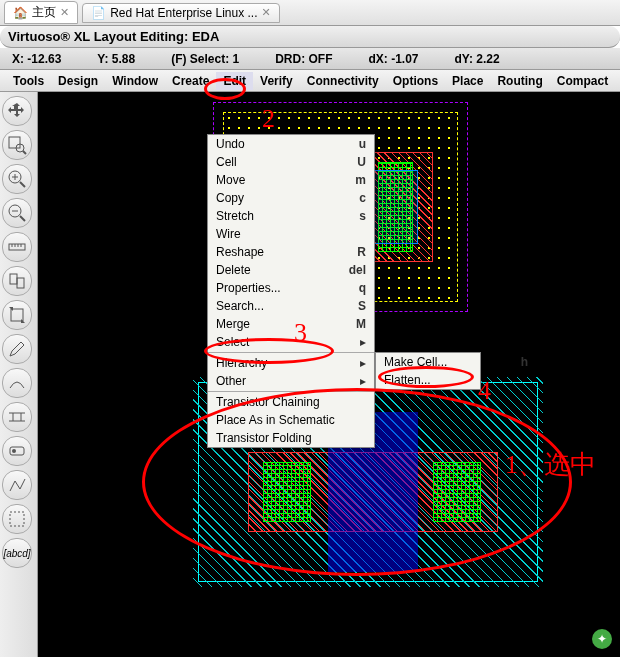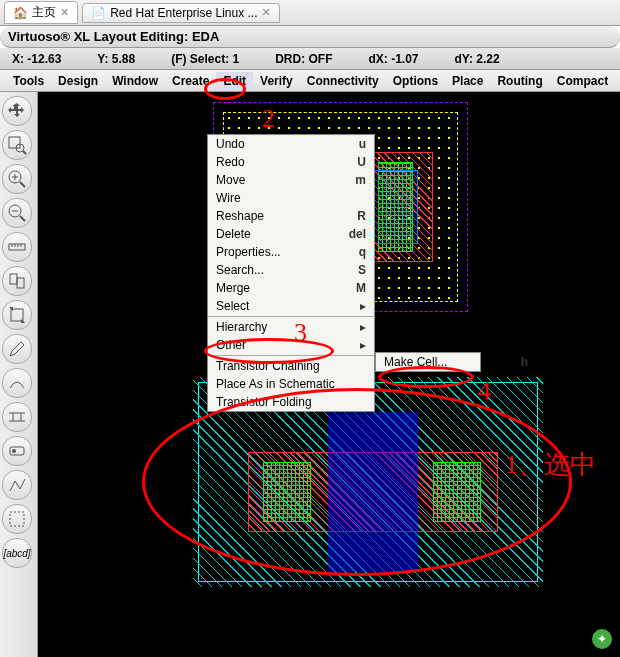--- a/index.html
+++ b/index.html
@@ -197,28 +197,36 @@
     </div>
   </div>
 </div>
 
 <div class="dropdown" id="edit-dropdown" style="left:207px; top:92px; width:168px;margin-top:42px;">
     <div class="dropdown-row">
       <span class="dropdown-label">Undo</span>
       <span class="dropdown-shortcut">u</span>
     </div>
     <div class="dropdown-row">
-      <span class="dropdown-label">Redo</span>
+      <span class="dropdown-label">Cell</span>
       <span class="dropdown-shortcut">U</span>
     </div>
     <div class="dropdown-row">
       <span class="dropdown-label">Move</span>
       <span class="dropdown-shortcut">m</span>
     </div>
     <div class="dropdown-row">
+      <span class="dropdown-label">Copy</span>
+      <span class="dropdown-shortcut">c</span>
+    </div>
+    <div class="dropdown-row">
+      <span class="dropdown-label">Stretch</span>
+      <span class="dropdown-shortcut">s</span>
+    </div>
+    <div class="dropdown-row">
       <span class="dropdown-label">Wire</span>
       <span class="dropdown-shortcut"></span>
     </div>
     <div class="dropdown-row">
       <span class="dropdown-label">Reshape</span>
       <span class="dropdown-shortcut">R</span>
     </div>
     <div class="dropdown-row">
       <span class="dropdown-label">Delete</span>
       <span class="dropdown-shortcut">del</span>
@@ -260,20 +268,24 @@
     <div class="dropdown-row">
       <span class="dropdown-label">Transistor Folding</span>
       <span class="dropdown-shortcut"></span>
     </div>
   </div>
 
 <div class="dropdown" id="hier-sub" style="left:375px; top:352px; width:106px;">
     <div class="dropdown-row">
       <span class="dropdown-label">Make Cell...</span>
       <span class="dropdown-shortcut">h</span>
+    </div>
+    <div class="dropdown-row">
+      <span class="dropdown-label">Flatten...</span>
+      <span class="dropdown-shortcut"></span>
     </div>
   </div>
 
 <div class="anno-ellipse" style="left:204px;top:78px;width:42px;height:22px;"></div>
 <div class="anno-text" style="left:262px;top:104px;">2</div>
 <div class="anno-ellipse" style="left:204px;top:338px;width:130px;height:26px;"></div>
 <div class="anno-text" style="left:294px;top:318px;">3</div>
 <div class="anno-ellipse" style="left:378px;top:366px;width:96px;height:22px;"></div>
 <div class="anno-text" style="left:478px;top:376px;">4</div>
 <div class="anno-ellipse" style="left:142px;top:388px;width:430px;height:188px;"></div>

